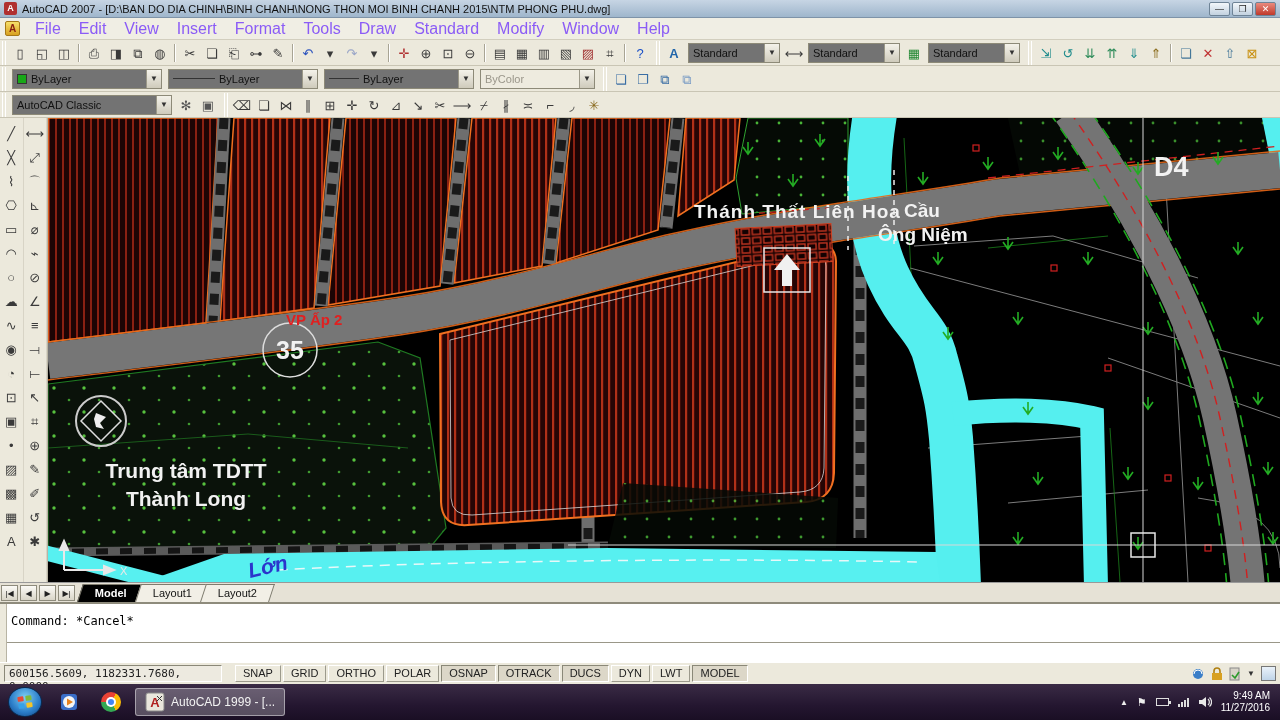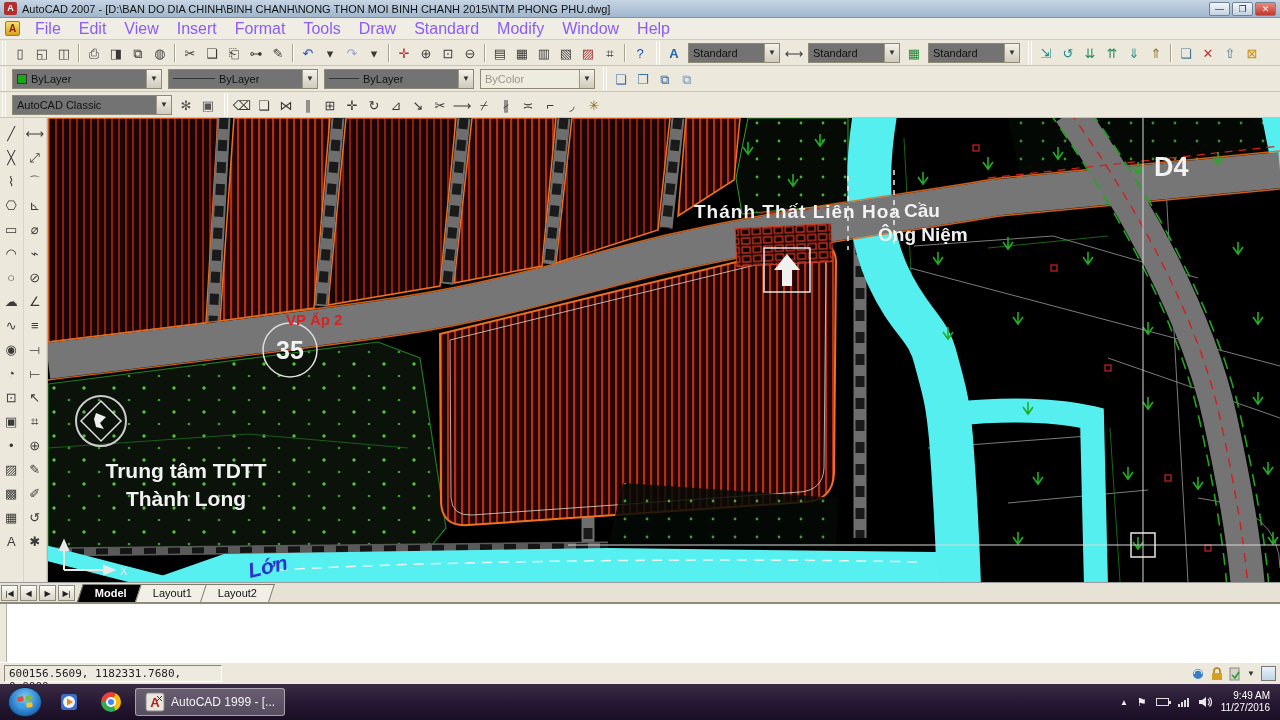--- a/index.html
+++ b/index.html
@@ -520,25 +520,38 @@
     <div style="display:flex;align-items:flex-end;margin-left:8px">
         <span class="tab active"><span>Model</span></span>
         <span class="tab"><span>Layout1</span></span>
         <span class="tab"><span>Layout2</span></span>
       </div>
   </div>
 
   <div id="cmd">
     <div id="cmdgrip"></div>
     <div id="cmdbody">
+      <div id="cmdhist">Command: *Cancel*</div>
     </div>
   </div>
 
   <div id="statusbar">
     <div id="coords">600156.5609, 1182331.7680, 0.0000</div>
+    <div style="display:flex">
+        <span class="status-btn">SNAP</span>
+        <span class="status-btn">GRID</span>
+        <span class="status-btn">ORTHO</span>
+        <span class="status-btn">POLAR</span>
+        <span class="status-btn pressed">OSNAP</span>
+        <span class="status-btn pressed">OTRACK</span>
+        <span class="status-btn pressed">DUCS</span>
+        <span class="status-btn">DYN</span>
+        <span class="status-btn">LWT</span>
+        <span class="status-btn pressed">MODEL</span>
+      </div>
     <div id="statright">
       <svg class="strayico" width="14" height="14">
         <circle cx="7" cy="7" r="5" fill="#3A7EC8"></circle>
           <path d="M3,7 a4,4 0 0 1 8,0" stroke="#fff" fill="none" stroke-width="1"></path>
         </svg>
       <svg class="strayico" width="12" height="14">
         <rect x="1" y="6" width="10" height="7" fill="#D8A020"></rect>
           <path d="M3,6 v-2 a3,3 0 0 1 6,0 v2" stroke="#B08010" fill="none" stroke-width="1.6"></path>
         </svg>
       <svg class="strayico" width="12" height="14">

